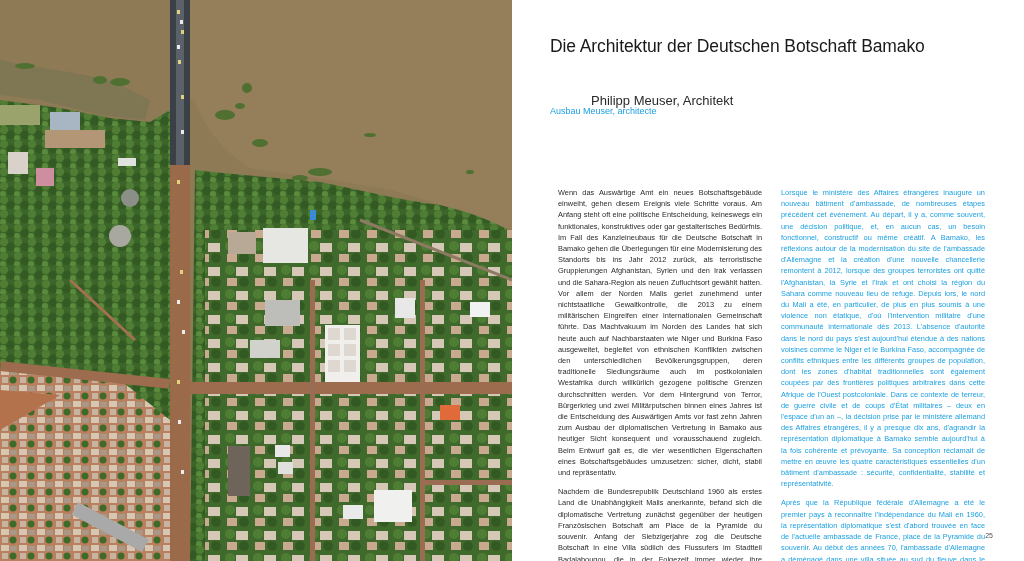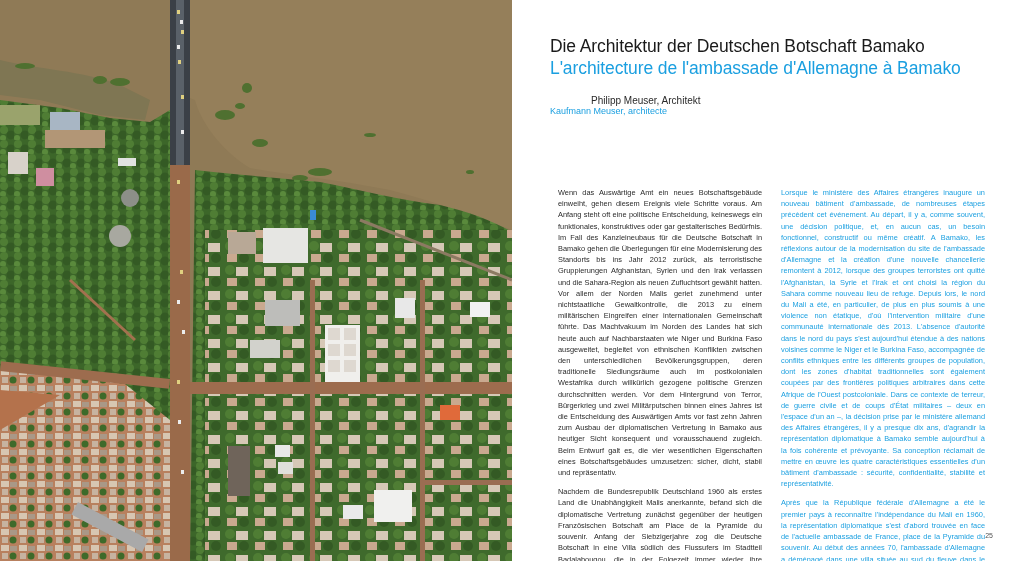--- a/index.html
+++ b/index.html
@@ -22,21 +22,21 @@
       font-size: 17.5px; line-height: 21px; color: #1a1a1a; font-weight: 400;
       letter-spacing: -0.1px;
     }
     .title-fr {
       position: absolute; left: 38px; top: 58px; width: 460px;
       font-size: 17.5px; line-height: 21px; color: #1a9fe0; font-weight: 400;
       letter-spacing: -0.1px;
     }
     .author-de {
       position: absolute; left: 38px; top: 95px;
-      font-size: 10px; line-height: 11px; color: #2a2a2a; padding-left: 41px;
+      font-size: 13px; line-height: 11px; color: #2a2a2a; padding-left: 41px;
     }
     .author-fr {
       position: absolute; left: 38px; top: 106px;
       font-size: 9px; line-height: 11px; color: #1a9fe0;
     }
     .col {
       position: absolute; top: 179px; width: 220px;
       font-size: 7.4px; line-height: 11.2px; text-align: justify;
       hyphens: auto;
     }
@@ -164,24 +164,23 @@
     <rect x="420" y="280" width="5" height="281" fill="#9a6d52"></rect>
     <rect x="420" y="480" width="92" height="5" fill="#9a6d52"></rect>
 
     <path d="M70,280 L135,340" stroke="#a3714f" stroke-width="3"></path>
     <path d="M360,220 L512,280" stroke="#8c7a62" stroke-width="3"></path>
   </svg>
 </div>
 
 <div class="right-page">
   <h1 class="title-de" style="margin:0;">Die Architektur der Deutschen Botschaft Bamako</h1>
-  <h2 class="title-fr" style="margin:0;">L'architecture de l'ambassade d'Allemagne à Bamako</h2>
 
   <div class="author-de">Philipp Meuser, Architekt</div>
-  <div class="author-fr">Kaufmann Meuser, architecte</div>
+  <div class="author-fr">Ausbau Meuser, architecte</div>
 
   <div class="col col-de" lang="de">
     <p>Wenn das Auswärtige Amt ein neues Botschaftsgebäude einweiht, gehen diesem Ereignis viele Schritte voraus. Am Anfang steht oft eine politische Entscheidung, keineswegs ein funktionales, konstruktives oder gar gestalterisches Bedürfnis. Im Fall des Kanzleineubaus für die Deutsche Botschaft in Bamako gehen die Überlegungen für eine Modernisierung des Standorts bis ins Jahr 2012 zurück, als terroristische Gruppierungen Afghanistan, Syrien und den Irak verlassen und die Sahara-Region als neuen Zufluchtsort gewählt hatten. Vor allem der Norden Malis geriet zunehmend unter nichtstaatliche Gewaltkontrolle, die 2013 zu einem militärischen Eingreifen einer internationalen Gemeinschaft führte. Das Machtvakuum im Norden des Landes hat sich heute auch auf Nachbarstaaten wie Niger und Burkina Faso ausgeweitet, begleitet von ethnischen Konflikten zwischen den unterschiedlichen Bevölkerungsgruppen, deren traditionelle Siedlungsräume auch im postkolonialen Westafrika durch willkürlich gezogene politische Grenzen durchschnitten werden. Vor dem Hintergrund von Terror, Bürgerkrieg und zwei Militärputschen binnen eines Jahres ist die Entscheidung des Auswärtigen Amts vor fast zehn Jahren zum Ausbau der diplomatischen Vertretung in Bamako aus heutiger Sicht konsequent und vorausschauend zugleich. Beim Entwurf galt es, die vier wesentlichen Eigenschaften eines Botschaftsgebäudes umzusetzen: sicher, dicht, stabil und repräsentativ.</p>
     <p>Nachdem die Bundesrepublik Deutschland 1960 als erstes Land die Unabhängigkeit Malis anerkannte, befand sich die diplomatische Vertretung zunächst gegenüber der heutigen Französischen Botschaft am Place de la Pyramide du souvenir. Anfang der Siebzigerjahre zog die Deutsche Botschaft in eine Villa südlich des Flussufers im Stadtteil Badalabougou, die in der Folgezeit immer wieder ihre Eigentümer wechselte. Zunächste gehörte der eingeschossige Bau Mamadou Kanta. Dieser überließ das Gebäude Gustave Bongo, einem Neffen von Omar Bongo, der es wiederum an Abdoul-Aziz Manganè verkaufte. Der gelernte Kaufmann</p>
   </div>
 
   <div class="col col-fr" lang="fr">
     <p>Lorsque le ministère des Affaires étrangères inaugure un nouveau bâtiment d'ambassade, de nombreuses étapes précèdent cet événement. Au départ, il y a, comme souvent, une décision politique, et, en aucun cas, un besoin fonctionnel, constructif ou même créatif. A Bamako, les réflexions autour de la modernisation du site de l'ambassade d'Allemagne et la création d'une nouvelle chancellerie remontent à 2012, lorsque des groupes terroristes ont quitté l'Afghanistan, la Syrie et l'Irak et ont choisi la région du Sahara comme nouveau lieu de refuge. Depuis lors, le nord du Mali a été, en particulier, de plus en plus soumis à une violence non étatique, d'où l'intervention militaire d'une communauté internationale dès 2013. L'absence d'autorité dans le nord du pays s'est aujourd'hui étendue à des nations voisines comme le Niger et le Burkina Faso, accompagnée de conflits ethniques entre les différents groupes de population, dont les zones d'habitat traditionnelles sont également coupées par des frontières politiques arbitraires dans cette Afrique de l'Ouest postcoloniale. Dans ce contexte de terreur, de guerre civile et de coups d'État militaires – deux en l'espace d'un an –, la décision prise par le ministère allemand des Affaires étrangères, il y a presque dix ans, d'agrandir la représentation diplomatique à Bamako semble aujourd'hui à la fois cohérente et prévoyante. Sa conception réclamait de mettre en œuvre les quatre caractéristiques essentielles d'un bâtiment d'ambassade : sécurité, confidentialité, stabilité et représentativité.</p>
     <p>Après que la République fédérale d'Allemagne a été le premier pays à reconnaître l'indépendance du Mali en 1960, la représentation diplomatique s'est d'abord trouvée en face de l'actuelle ambassade de France, place de la Pyramide du souvenir. Au début des années 70, l'ambassade d'Allemagne a déménagé dans une villa située au sud du fleuve dans le quartier de Badalabougou, qui a changé de propriétaire à plusieurs reprises. Le bâtiment d'un étage a d'abord appartenu à Mamadou Kanta. Celui-ci le céda à Gustave Bongo, un neveu d'Omar Bongo, qui le vendit à son tour à Abdoul-Aziz</p>
   </div>

